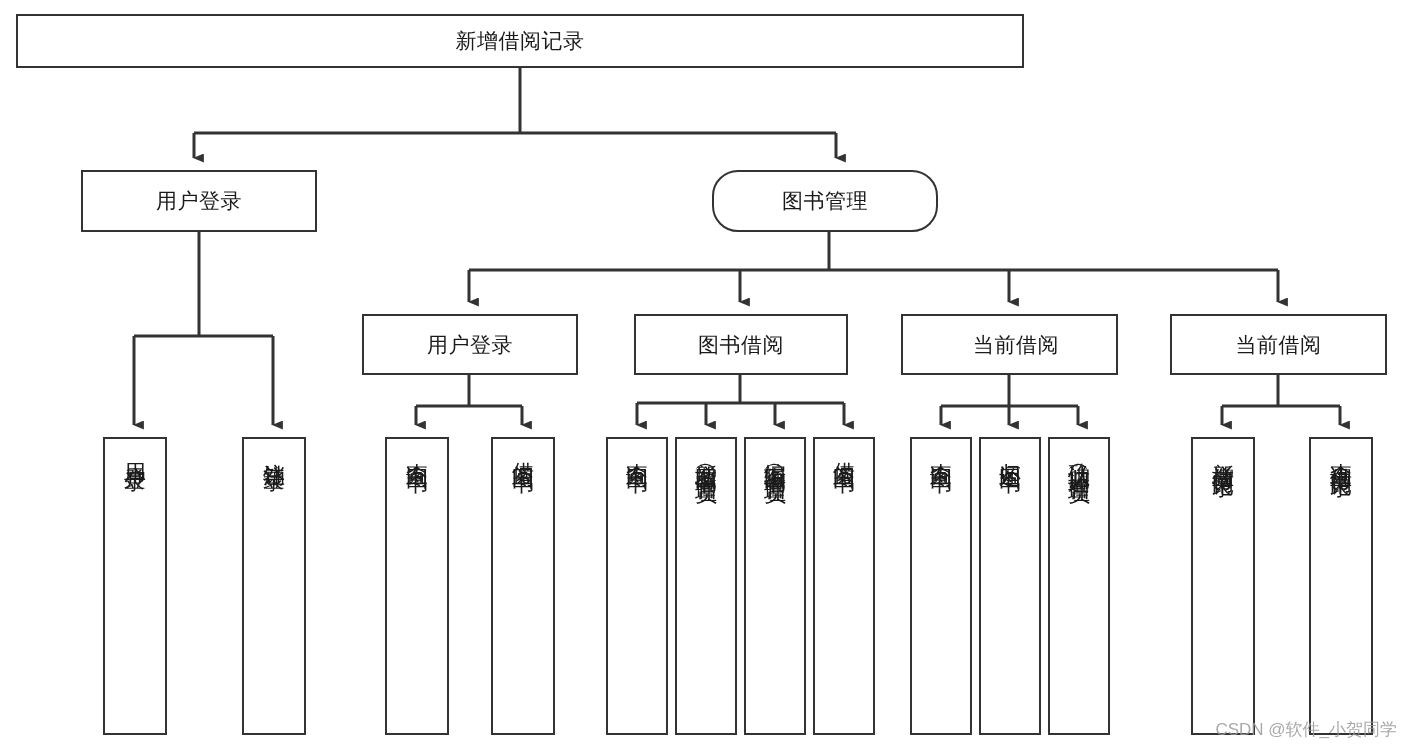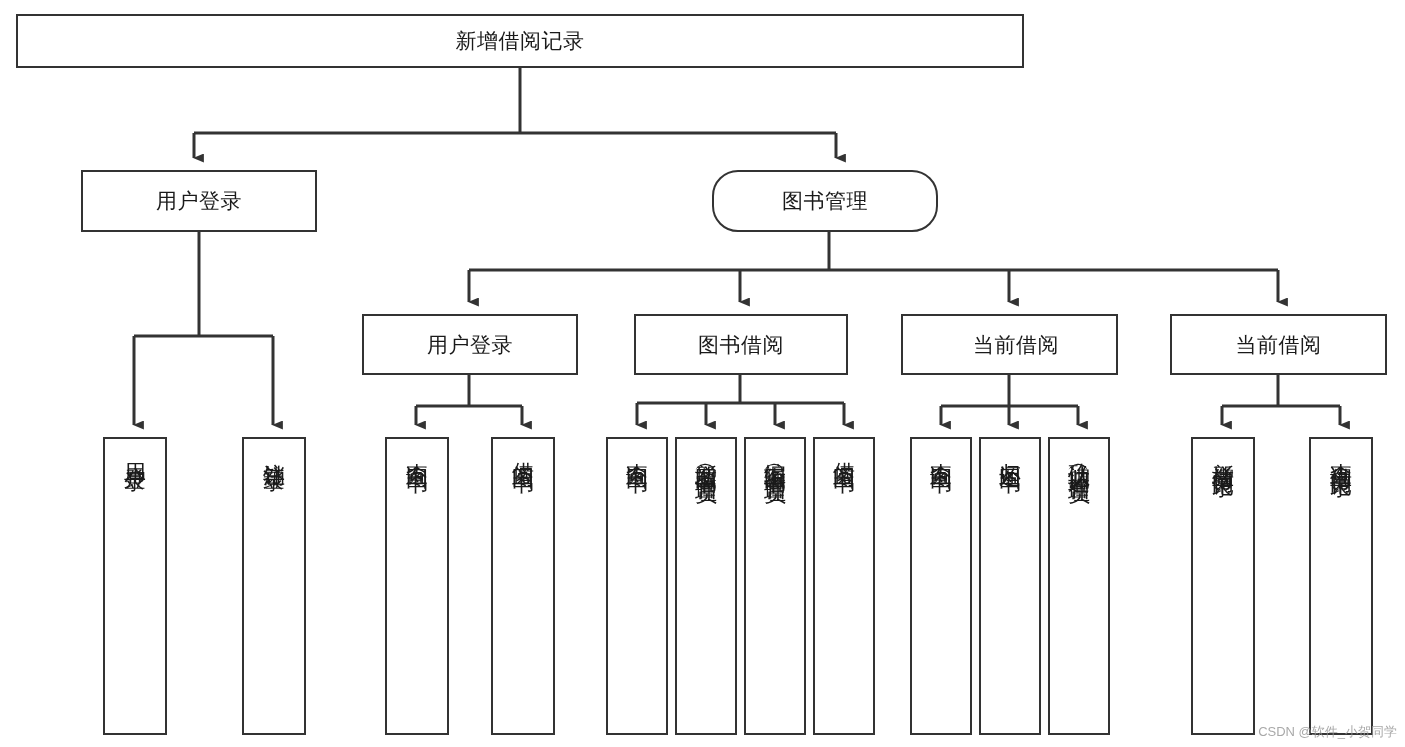--- a/index.html
+++ b/index.html
@@ -55,21 +55,21 @@
     writing-mode: vertical-rl;
     text-orientation: upright;
     font-size: 22px;
     letter-spacing: 3px;
     line-height: 1;
   }
   #watermark {
     position: absolute;
     right: 8px;
     bottom: 6px;
-    font-size: 13px;
+    font-size: 17px;
     color: #9a9a9a;
     white-space: nowrap;
     opacity: 0.85;
   }
 </style>
 </head>
 <body>
 
 <div id="diagram-root">
 

